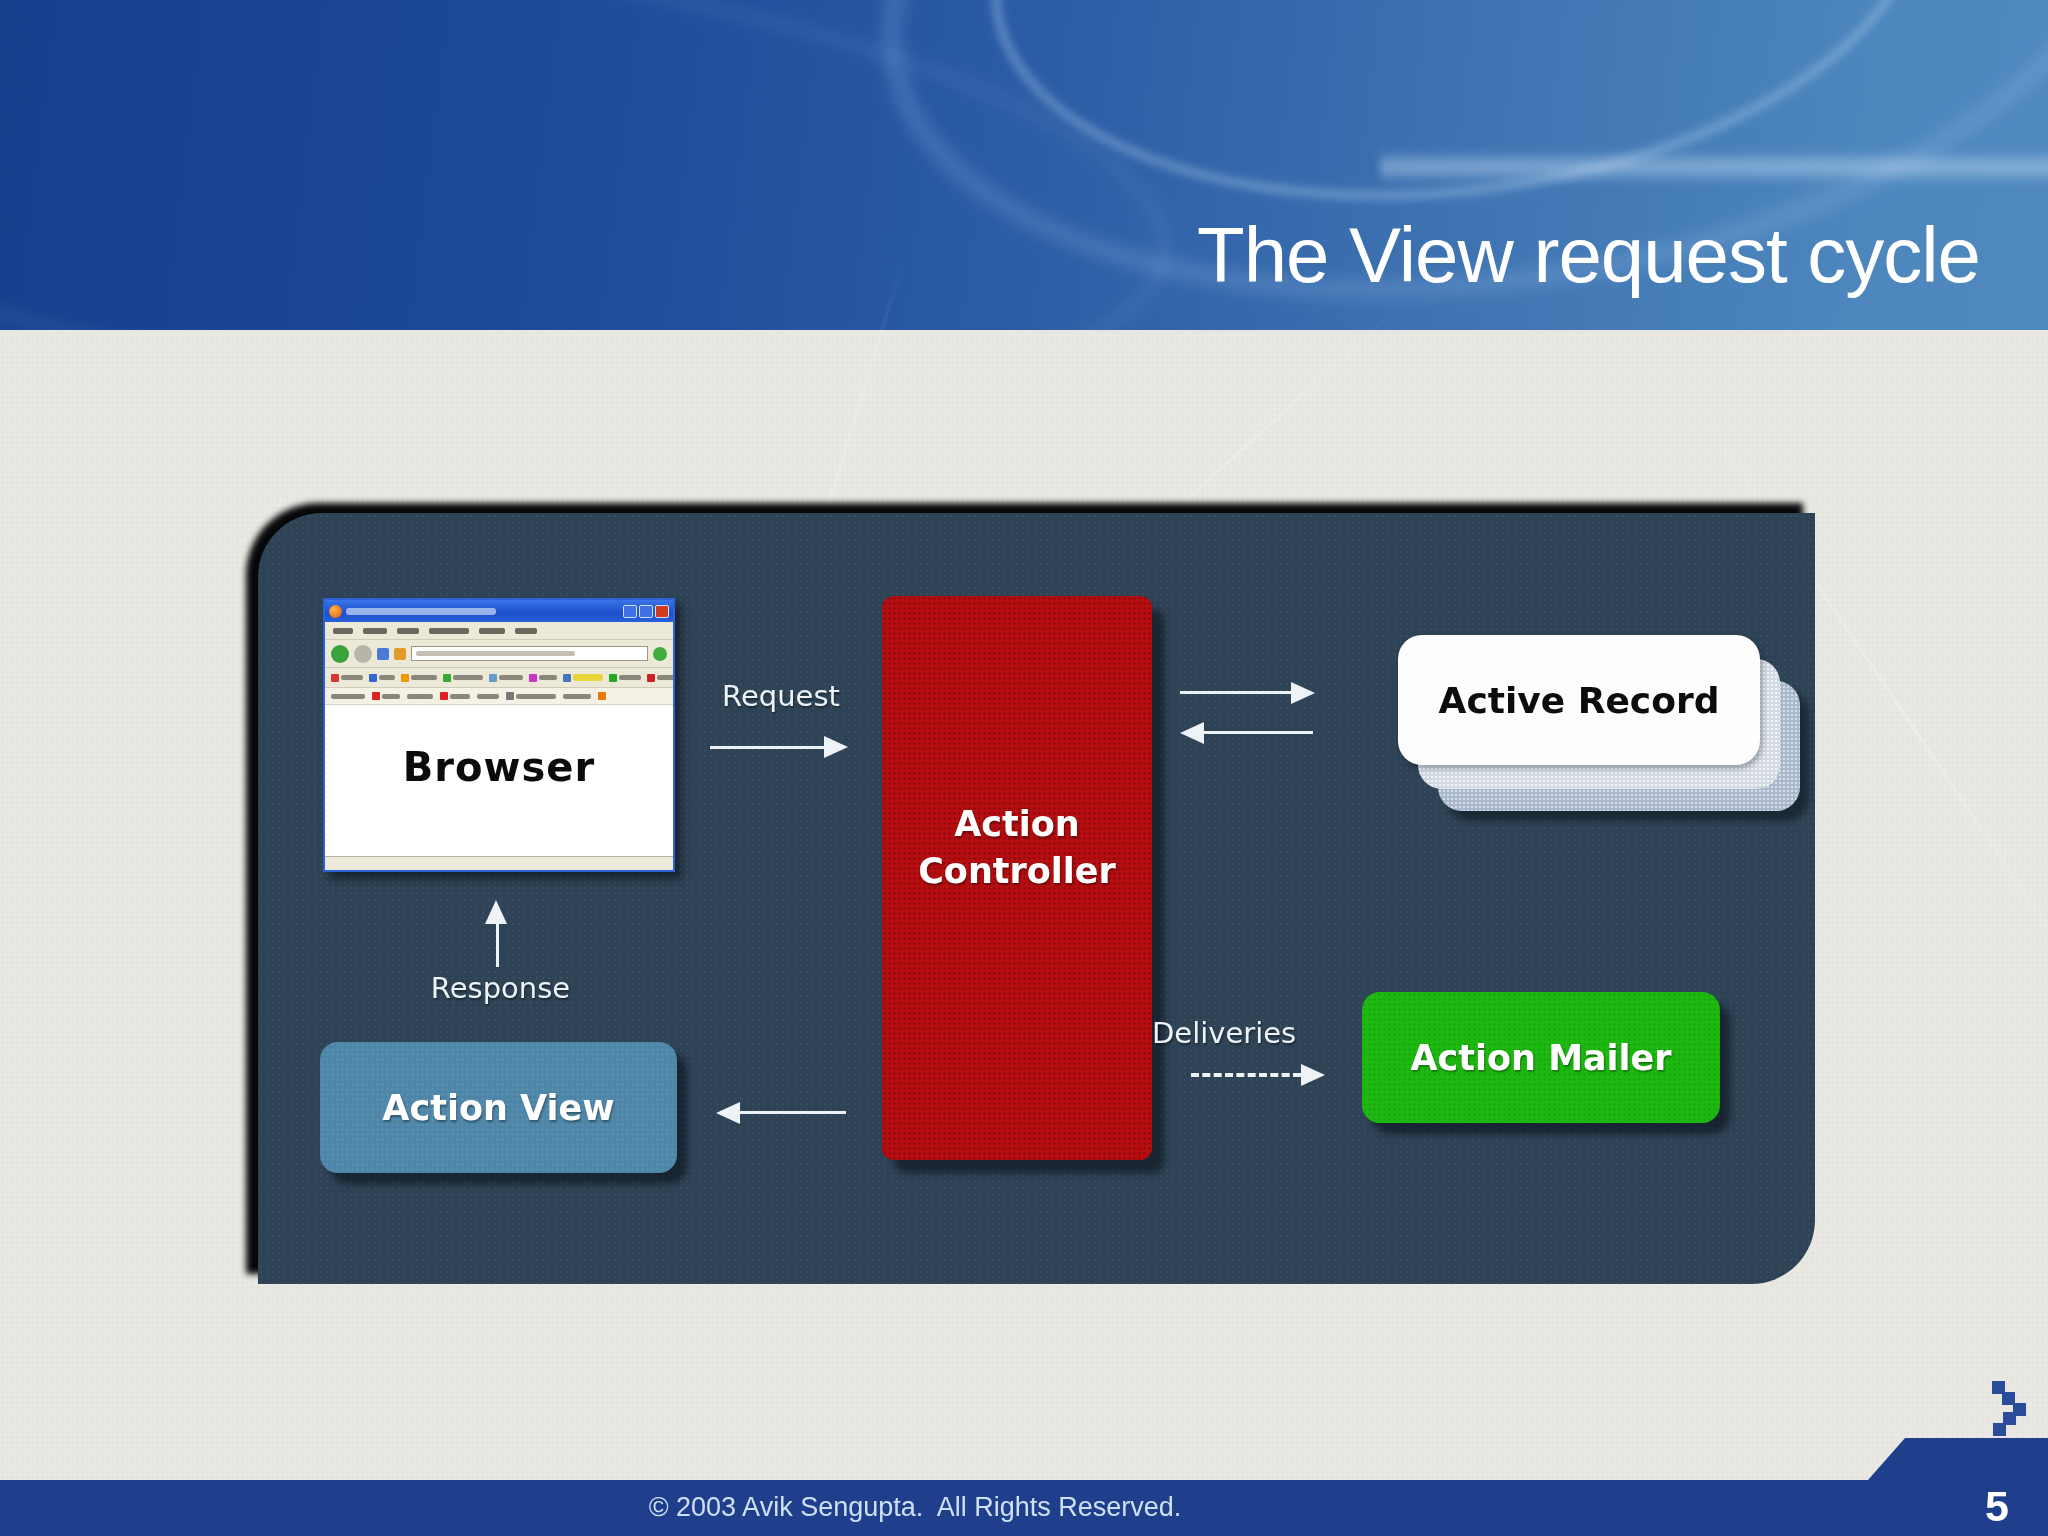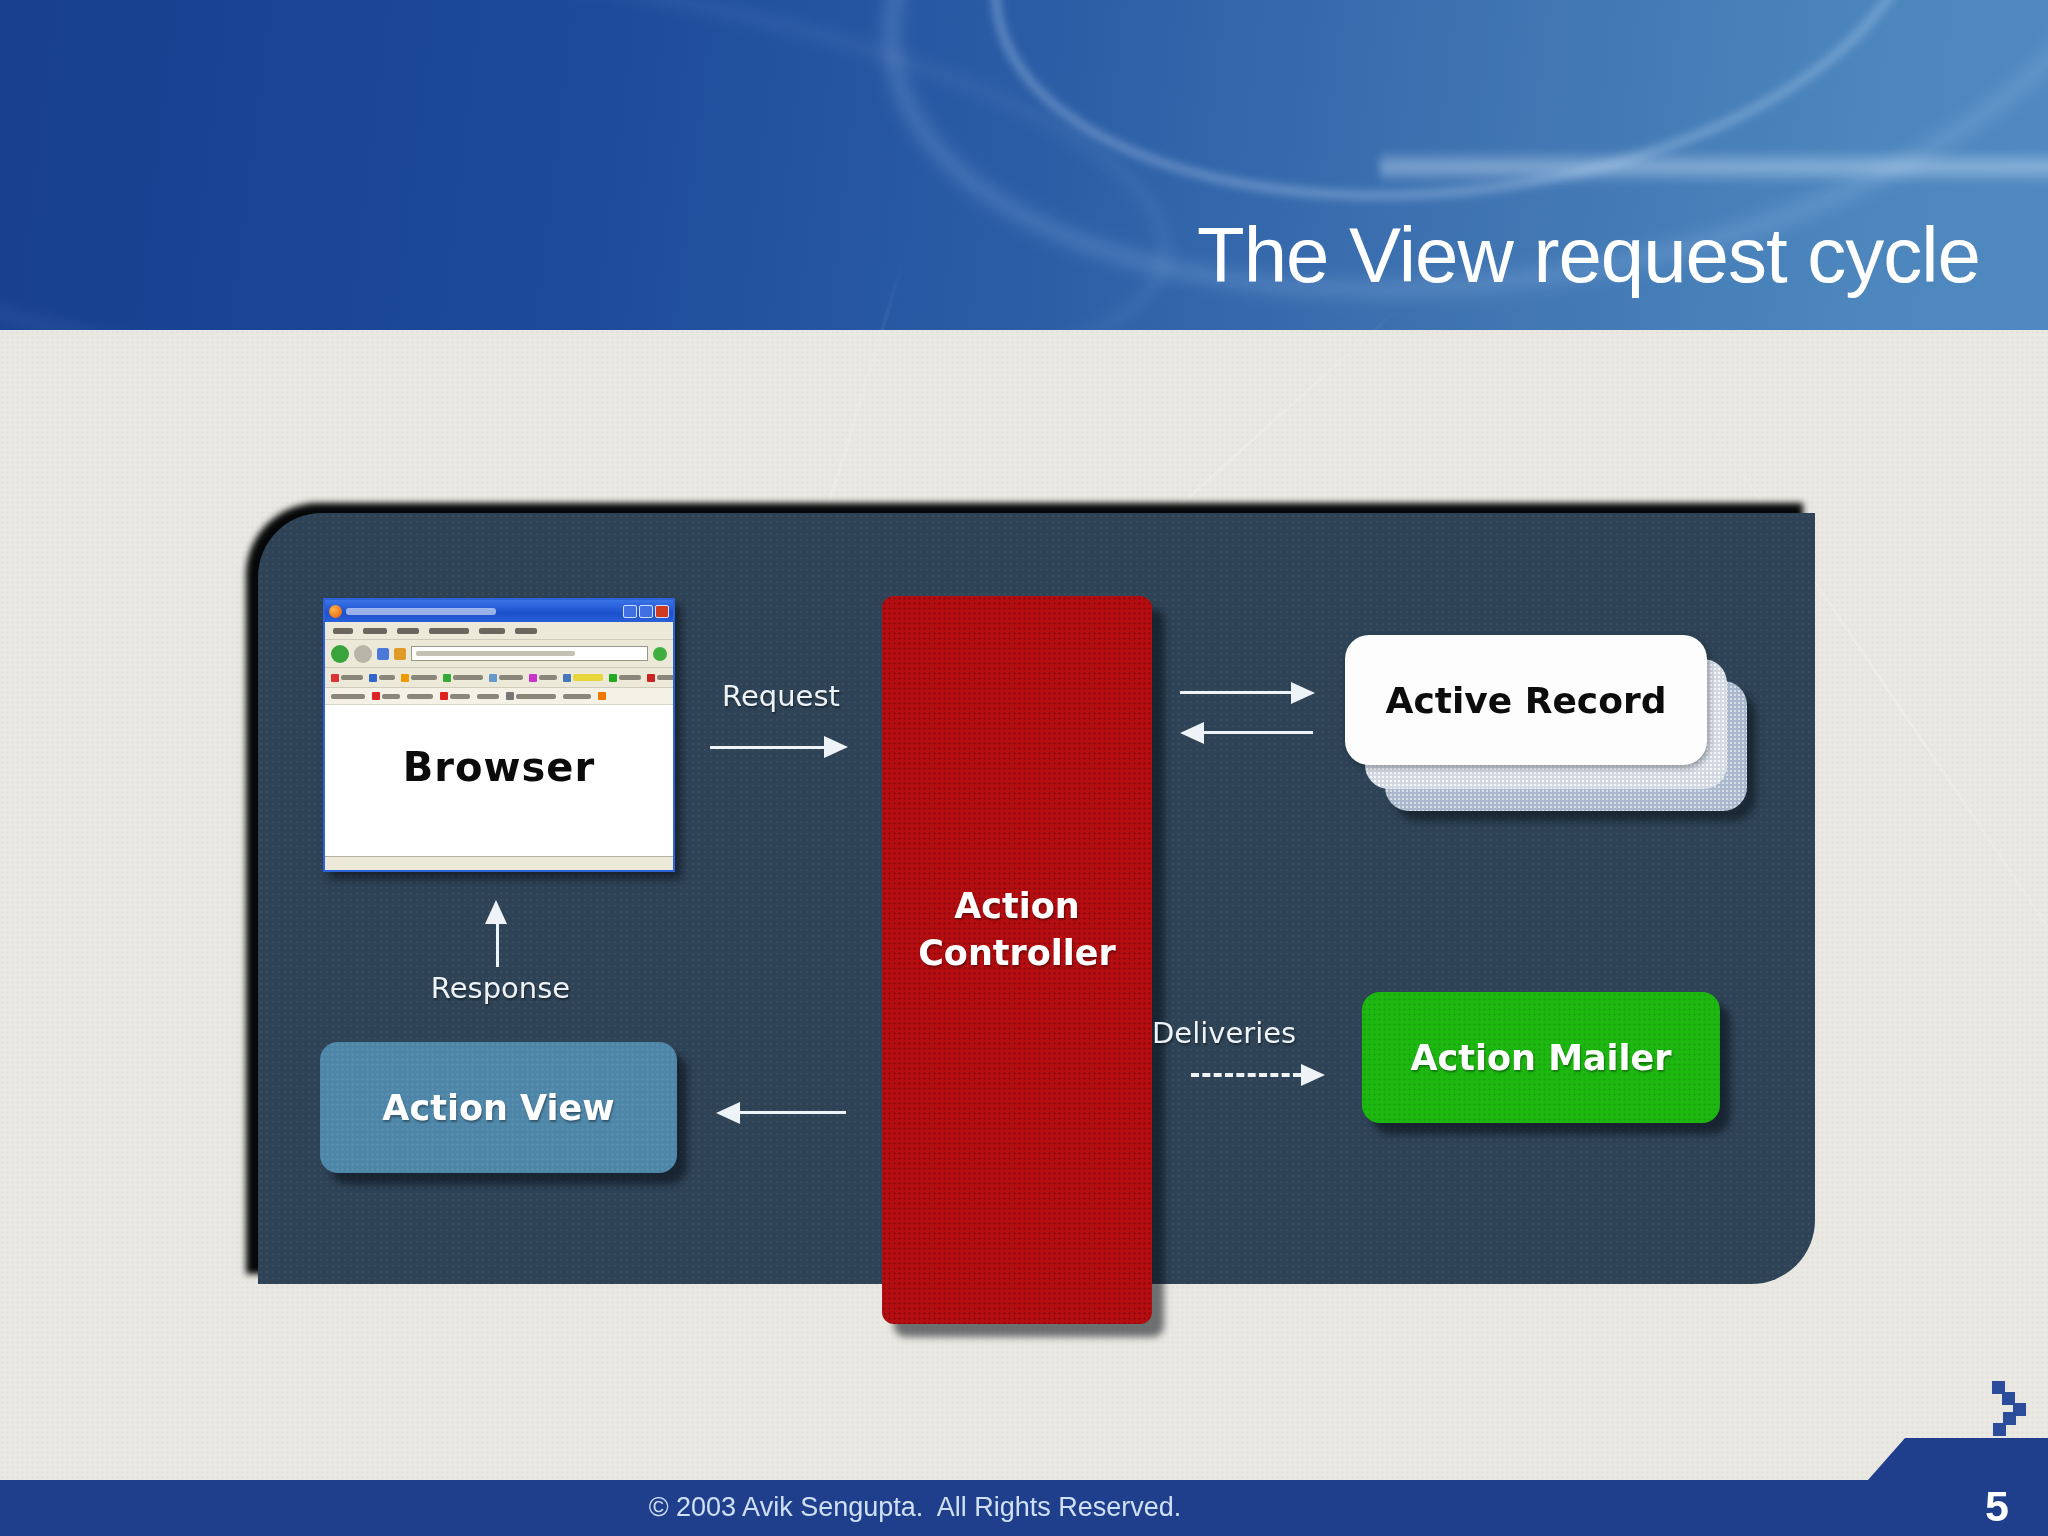--- a/index.html
+++ b/index.html
@@ -38,37 +38,37 @@
     position:absolute;left:258px;top:513px;width:1557px;height:771px;
     background:#2e4356;border-radius:64px 0 64px 0;
     background-image:radial-gradient(rgba(255,255,255,.05) 1px, transparent 1.2px);
     background-size:6px 6px;
   }
   .panel *{box-sizing:border-box;}
   
   .node{position:absolute;display:flex;align-items:center;justify-content:center;text-align:center;
         font-weight:700;color:#fff;text-shadow:1px 2px 2px rgba(0,0,0,.35);}
   .controller{
-    left:624px;top:83px;width:270px;height:728px;background:#b50d10;border-radius:12px;
+    left:624px;top:83px;width:270px;height:564px;background:#b50d10;border-radius:12px;
     background-image:radial-gradient(rgba(0,0,0,.20) 1px, transparent 1.3px);background-size:5px 5px;
     box-shadow:12px 13px 7px rgba(7,13,20,.55);font-size:35px;line-height:1.35;
     padding-bottom:60px;
   }
   .mailer{
     left:1104px;top:479px;width:358px;height:131px;background:#1db911;border-radius:18px;
     background-image:radial-gradient(rgba(0,0,0,.10) 1px, transparent 1.3px);background-size:5px 5px;
     box-shadow:10px 11px 7px rgba(7,13,20,.55);font-size:35px;
   }
   .view{
     left:62px;top:529px;width:357px;height:131px;background:#4d86a8;border-radius:18px;
     background-image:radial-gradient(rgba(255,255,255,.07) 1px, transparent 1.3px);background-size:5px 5px;
     box-shadow:10px 11px 7px rgba(7,13,20,.55);font-size:35px;
   }
   
-  .ar-stack{position:absolute;left:1087px;top:122px;width:410px;height:185px;}
+  .ar-stack{position:absolute;left:1140px;top:122px;width:410px;height:185px;}
   .ar-card{position:absolute;width:362px;height:130px;border-radius:24px;}
   .ar-back{left:40px;top:46px;background:#a9b8cc;background-image:radial-gradient(rgba(255,255,255,.55) 1px, transparent 1.2px);background-size:4px 4px;box-shadow:9px 10px 7px rgba(7,13,20,.5);}
   .ar-mid{left:20px;top:24px;background:#d2d9e3;background-image:radial-gradient(rgba(255,255,255,.8) 1px, transparent 1.2px);background-size:4px 4px;}
   .ar-front{left:0;top:0;background:#fdfdfd;display:flex;align-items:center;justify-content:center;
             font-weight:700;font-size:36px;color:#0c0c0c;box-shadow:2px 3px 6px rgba(7,13,20,.35);}
   
   .edge-label{position:absolute;color:#eef3f8;font-size:29px;text-align:center;text-shadow:1px 2px 2px rgba(0,0,0,.4);}
   .lbl-request{left:452px;top:166px;width:142px;}
   .lbl-response{left:150px;top:458px;width:185px;}
   .lbl-deliveries{left:894px;top:503px;width:140px;}

